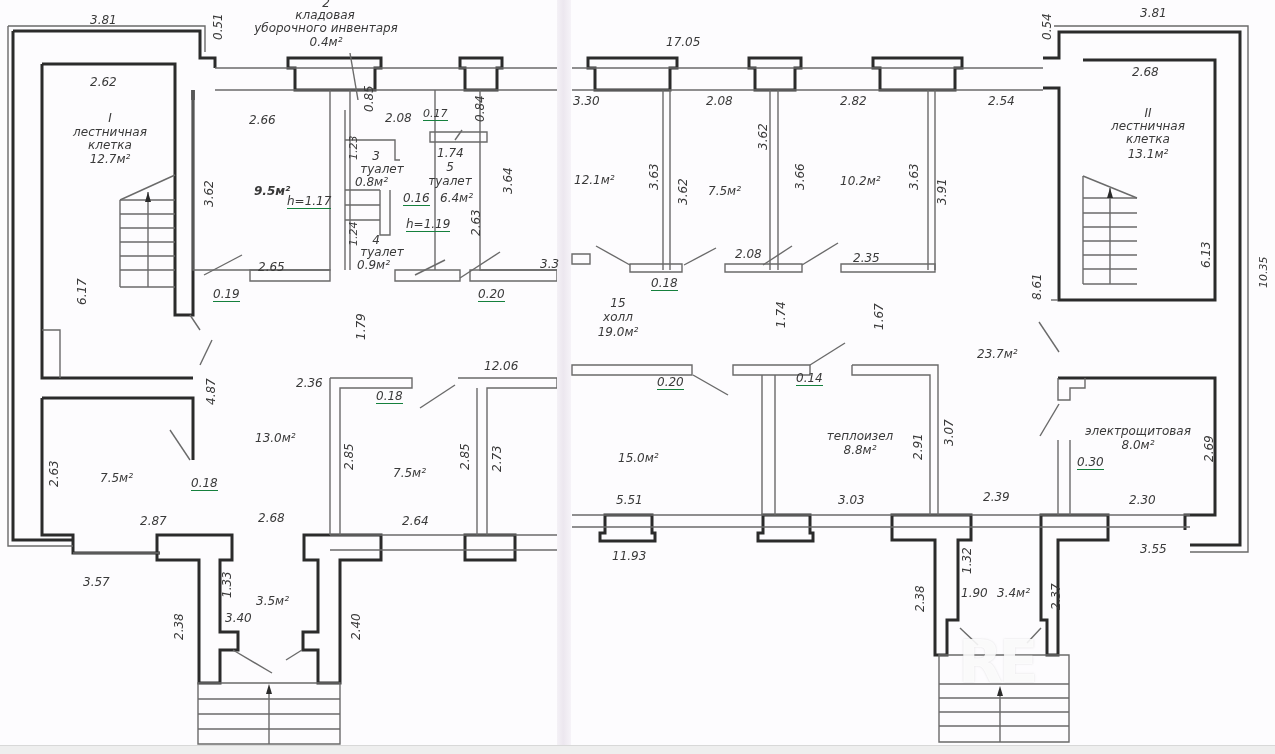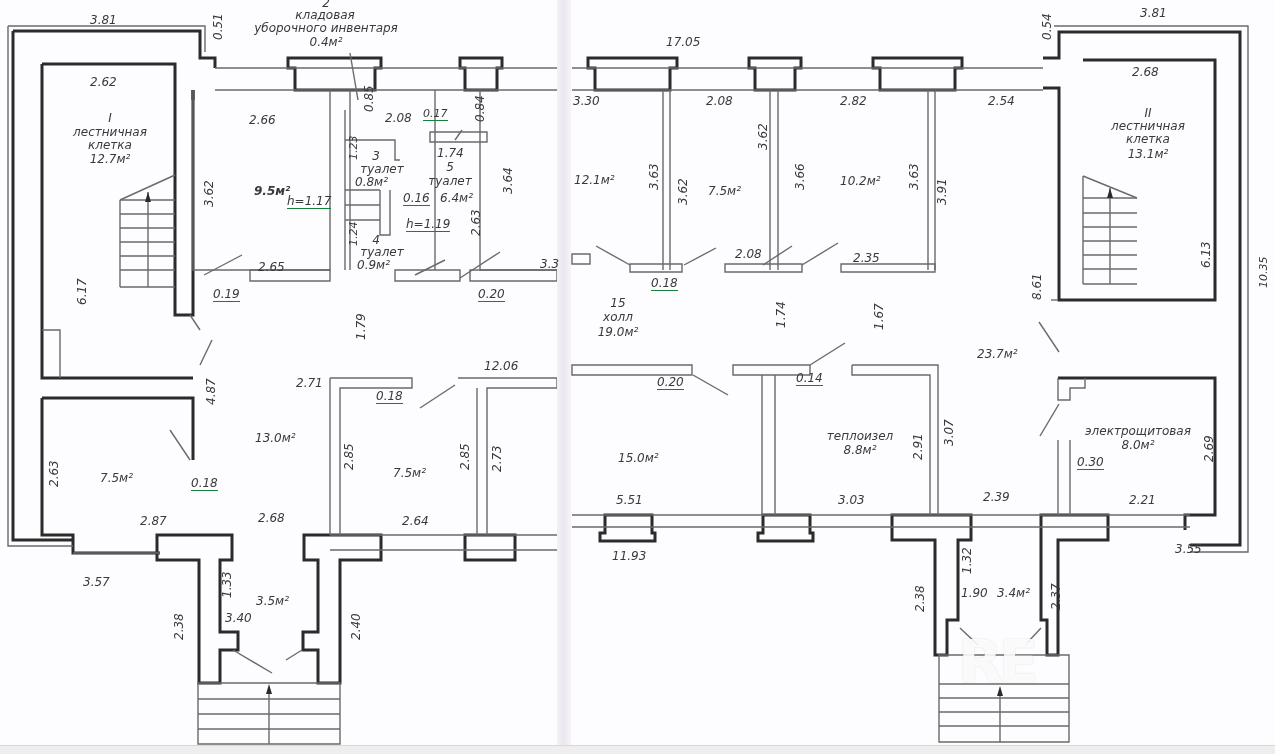--- a/index.html
+++ b/index.html
@@ -230,21 +230,21 @@
   <span class="lbl room" style="left:368px;top:234px;width:16px;">4</span>
   <span class="lbl room" style="left:352px;top:246px;width:60px;">туалет</span>
   <span class="lbl" style="left:357px;top:259px;">0.9м²</span>
 
   <span class="lbl v" style="left:502px;top:194px;">3.64</span>
   <span class="lbl" style="left:540px;top:258px;">3.3</span>
   <span class="lbl u" style="left:478px;top:288px;">0.20</span>
 
   <span class="lbl v" style="left:355px;top:340px;">1.79</span>
   <span class="lbl v" style="left:205px;top:405px;">4.87</span>
-  <span class="lbl" style="left:296px;top:377px;">2.71</span>
+  <span class="lbl" style="left:296px;top:377px;">2.36</span>
   <span class="lbl" style="left:255px;top:432px;">13.0м²</span>
   <span class="lbl" style="left:258px;top:512px;">2.68</span>
   <span class="lbl" style="left:484px;top:360px;">12.06</span>
 
   <span class="lbl v" style="left:48px;top:487px;">2.63</span>
   <span class="lbl" style="left:100px;top:472px;">7.5м²</span>
   <span class="lbl u" style="left:191px;top:477px;">0.18</span>
   <span class="lbl" style="left:99px;top:515px;margin-left:41px;">2.87</span>
 
   <span class="lbl u" style="left:376px;top:390px;">0.18</span>
@@ -312,22 +312,22 @@
 
   <span class="lbl room" style="left:820px;top:430px;width:80px;">теплоизел</span>
   <span class="lbl room" style="left:830px;top:444px;width:60px;">8.8м²</span>
   <span class="lbl v" style="left:912px;top:460px;">2.91</span>
   <span class="lbl" style="left:838px;top:494px;">3.03</span>
 
   <span class="lbl room" style="left:1082px;top:425px;width:112px;">электрощитовая</span>
   <span class="lbl room" style="left:1110px;top:439px;width:56px;">8.0м²</span>
   <span class="lbl u" style="left:1077px;top:456px;">0.30</span>
   <span class="lbl v" style="left:1203px;top:462px;">2.69</span>
-  <span class="lbl" style="left:1129px;top:494px;">2.21</span>
-  <span class="lbl" style="left:1140px;top:543px;margin-left:35px;">3.55</span>
+  <span class="lbl" style="left:1129px;top:494px;">2.30</span>
+  <span class="lbl" style="left:1140px;top:543px;">3.55</span>
 
   <span class="lbl v" style="left:914px;top:612px;">2.38</span>
   <span class="lbl v" style="left:961px;top:574px;">1.32</span>
   <span class="lbl" style="left:961px;top:587px;">1.90</span>
   <span class="lbl" style="left:997px;top:587px;">3.4м²</span>
   <span class="lbl v" style="left:1050px;top:610px;">2.37</span>
 
   <div class="watermark">RE</div>
 
   <div class="footer-strip"></div>

